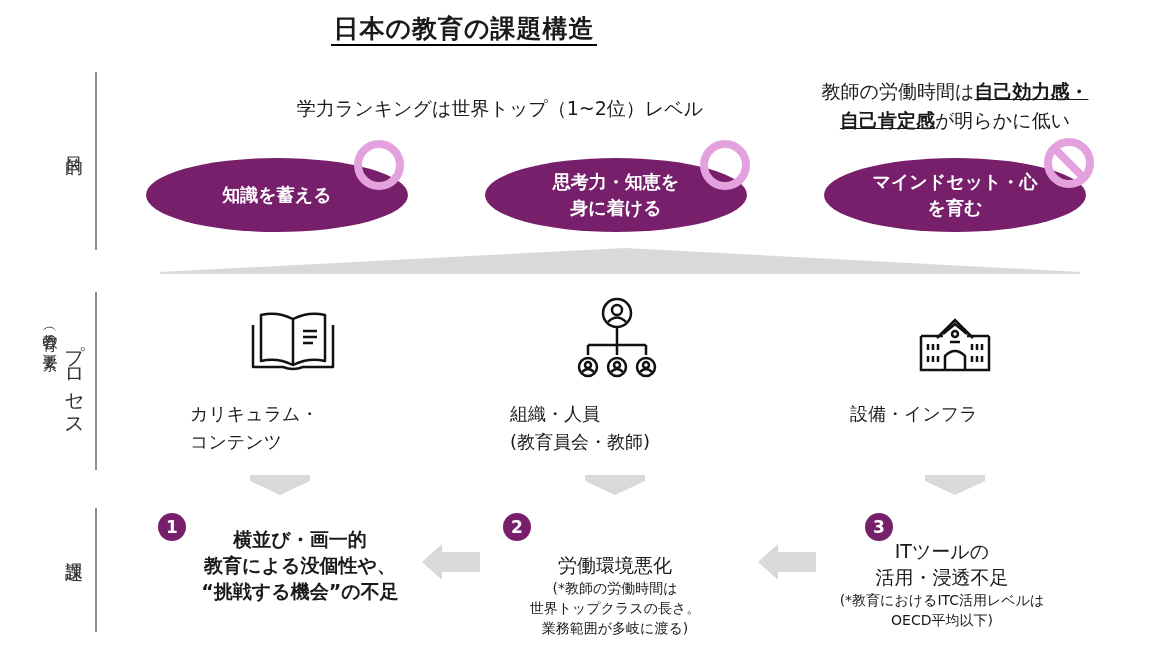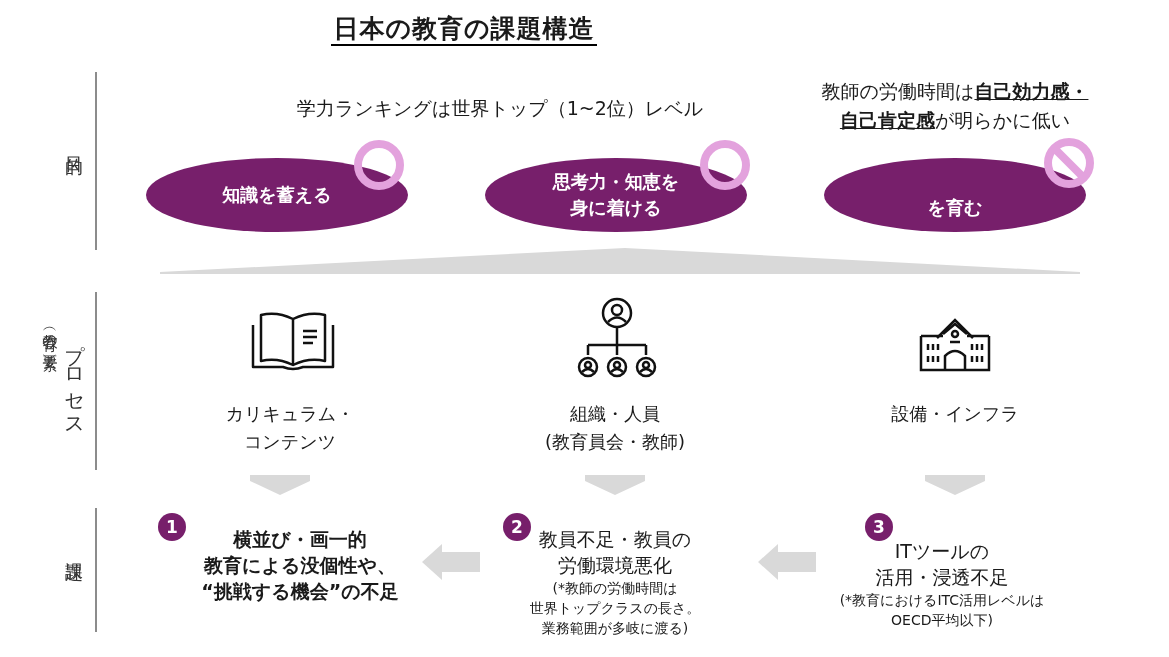--- a/index.html
+++ b/index.html
@@ -12,21 +12,21 @@
   .rowlabel { position:absolute; font-size:18px; color:#333; writing-mode:vertical-rl; letter-spacing:2px; }
   .rowlabel-sub { position:absolute; font-size:15px; color:#333; writing-mode:vertical-rl; letter-spacing:1px; }
   .goal-caption { font-size:19px; text-align:center; line-height:28px; }
   .goal-caption b { text-decoration:underline;font-family:Liberation Serif, serif; }
   .ellipse { position:absolute; background:#771f6b; border-radius:50%; color:#fff;
              font-weight:bold; font-size:18px; display:flex; align-items:center; justify-content:center;
              text-align:center; line-height:26px; }
   .mark { position:absolute; width:34px; height:34px; border:8px solid #e3a2dd; border-radius:50%; }
   .no-mark::after { content:""; position:absolute; left:50%; top:50%; width:46px; height:8px; background:#e3a2dd;
                     transform:translate(-50%,-50%) rotate(45deg); }
-  .proc-label { position:absolute; text-align:center; font-size:18px; line-height:28px; }
+  .proc-label { position:absolute; font-size:18px; line-height:28px; }
   .down-arrow { position:absolute; width:60px; height:22px; }
   .badge { position:absolute; width:28px; height:28px; border-radius:50%; background:#771f6b; color:#fff;
            font-weight:bold; font-size:17px; display:flex; align-items:center; justify-content:center; }
   .issue { position:absolute; text-align:center; }
   .issue .main { font-size:19px; line-height:26px; }
   .issue .note { font-size:14px; line-height:20px; }
   .left-arrow { position:absolute; width:58px; height:36px; }
 </style>
 </head>
 <body>
@@ -53,21 +53,21 @@
   <div><span>知識を蓄える</span></div>
 </div>
 <div class="mark" style="left:354px;top:140px;"></div>
 
 <div class="ellipse" style="left:485px;top:158px;width:262px;height:74px;">
   <div><span>思考力・知恵を</span><br><span>身に着ける</span></div>
 </div>
 <div class="mark" style="left:700px;top:140px;"></div>
 
 <div class="ellipse" style="left:824px;top:158px;width:262px;height:74px;">
-  <div><br><span>を育む</span></div>
+  <div><span>マインドセット・心</span><br><span>を育む</span></div>
 </div>
 <div class="mark no-mark" style="left:1044px;top:138px;"></div>
 
 <svg class="abs" style="left:160px;top:246px;" width="925" height="28">
   <polygon points="0,26 465,2 920,26 920,28 0,28" fill="#d9d9d9"></polygon>
 </svg>
 
 <svg class="abs" style="left:247px;top:305px;" width="92" height="72" viewBox="0 0 92 72">
   <g fill="none" stroke="#111" stroke-width="2.5" stroke-linejoin="round">
     <path d="M6 20 V62 H36 Q46 66 56 62 H86 V20"></path>
@@ -132,21 +132,21 @@
 <div class="issue" style="left:180px;top:526px;width:240px;font-weight:bold;">
   <div class="main"><span>横並び・画一的</span><br><span>教育による没個性や、</span><br><span>“挑戦する機会”の不足</span></div>
 </div>
 
 <svg class="left-arrow" style="left:422px;top:544px;" viewBox="0 0 58 36">
     <polygon points="0,18 20,0 20,8 58,8 58,28 20,28 20,36" fill="#d9d9d9"></polygon>
   </svg>
 
 <div class="badge" style="left:503px;top:513px;">2</div>
 <div class="issue" style="left:510px;top:526px;width:210px;">
-  <div class="main"><span>教員不足・教員の</span><br><span>労働環境悪化</span></div>
+  <div class="main"><br><span>労働環境悪化</span></div>
   <div class="note"><span>(*教師の労働時間は</span><br><span>世界トップクラスの長さ。</span><br><span>業務範囲が多岐に渡る)</span></div>
 </div>
 
 <svg class="left-arrow" style="left:758px;top:544px;" viewBox="0 0 58 36">
     <polygon points="0,18 20,0 20,8 58,8 58,28 20,28 20,36" fill="#d9d9d9"></polygon>
   </svg>
 
 <div class="badge" style="left:865px;top:513px;">3</div>
 <div class="issue" style="left:817px;top:538px;width:250px;">
   <div class="main"><span>ITツールの</span><br><span>活用・浸透不足</span></div>

